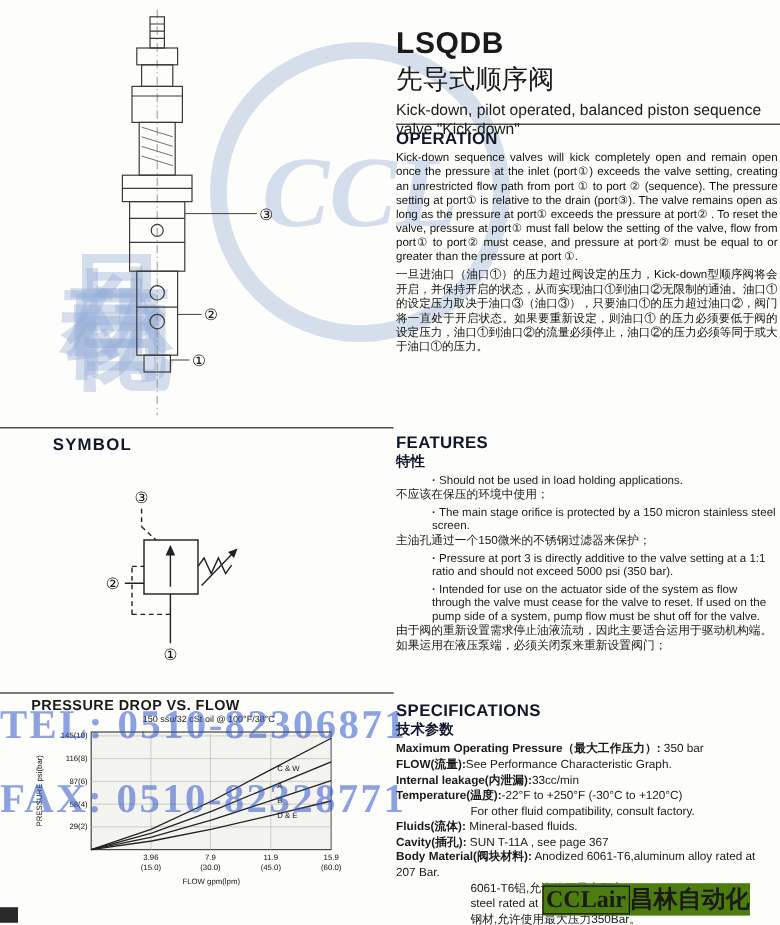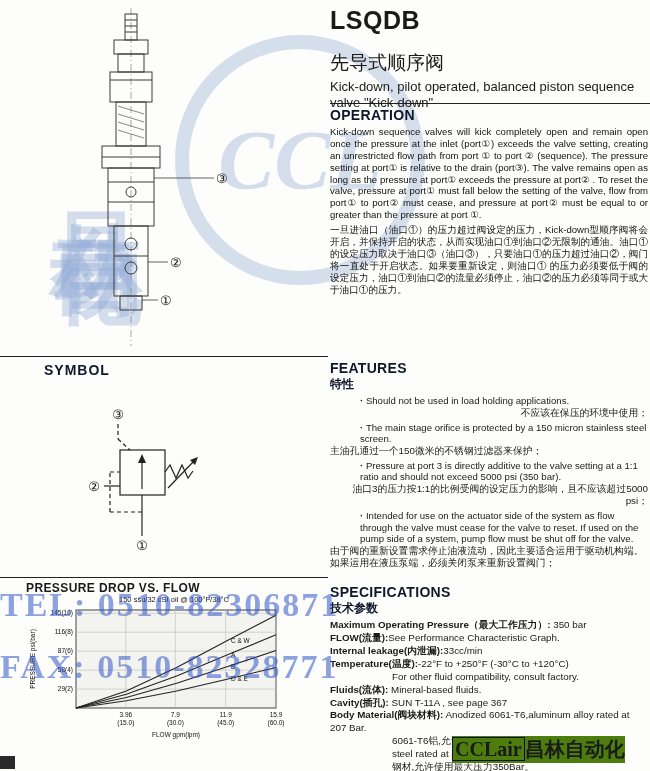--- a/index.html
+++ b/index.html
@@ -26,30 +26,30 @@
   .wm-tel { top:586px; }
   .wm-fax { top:648px; }
 
   
   .sec-head { font-weight:bold; font-size:14px; letter-spacing:.3px; color:#0f172a; }
   .sec-head-cn { font-weight:bold; font-size:12px; color:#0f172a; }
   .body-text { font-size:9.6px; line-height:1.24; color:#111; text-align:justify; }
   .z1 { z-index:2; }
 
   
-  .hdr-model { font-size:25px; font-weight:bold; letter-spacing:.5px; }
-  .hdr-cn { font-size:19px; margin-top:15px; }
+  .hdr-model { font-size:25px; font-weight:bold; letter-spacing:.5px;margin-top:16px; }
+  .hdr-cn { font-size:22px; margin-top:0; }
   .hdr-en { font-size:13px; margin-top:3px; line-height:1.25; }
 
   
   .feat { margin-bottom:3px; }
   .feat-en { font-size:9.6px; line-height:1.2;margin-left:30px; }
   .feat-en::before { content:"· "; font-weight:bold; }
   .feat-cn { font-size:9.8px; line-height:1.25; }
-  .cn-r { text-align:right; }
+  .cn-r { }
 
   
   .spec-row { font-size:9.8px; line-height:1.32; }
   .spec-label { font-weight:bold; }
   .indent { padding-left:62px; }
 
   
   .chart-block { z-index:2; }
   .chart-title { font-size:12px; font-weight:bold; letter-spacing:.4px; }
   .chart-sub { font-size:8px; text-align:center; margin-top:2px; }
@@ -213,21 +213,20 @@
     <div class="feat">
       <div class="feat-en">Should not be used in load holding applications.</div>
       <div class="feat-cn cn-r">不应该在保压的环境中使用；</div>
     </div>
     <div class="feat">
       <div class="feat-en">The main stage orifice is protected by a 150 micron stainless steel screen.</div>
       <div class="feat-cn">主油孔通过一个150微米的不锈钢过滤器来保护；</div>
     </div>
     <div class="feat">
       <div class="feat-en">Pressure at port 3 is directly additive to the valve setting at a 1:1 ratio and should not exceed 5000 psi (350 bar).</div>
-      <div class="feat-cn cn-r">油口3的压力按1:1的比例受阀的设定压力的影响，且不应该超过5000 psi；</div>
     </div>
     <div class="feat">
       <div class="feat-en">Intended for use on the actuator side of the system as flow through the valve must cease for the valve to reset. If used on the pump side of a system, pump flow must be shut off for the valve.</div>
       <div class="feat-cn">由于阀的重新设置需求停止油液流动，因此主要适合运用于驱动机构端。如果运用在液压泵端，必须关闭泵来重新设置阀门；</div>
     </div>
   </div>
 
   <div class="abs z1" style="left:330px;top:584px;width:318px">
     <div class="sec-head">SPECIFICATIONS</div>
     <div class="sec-head-cn" style="margin-bottom:2px">技术参数</div>

